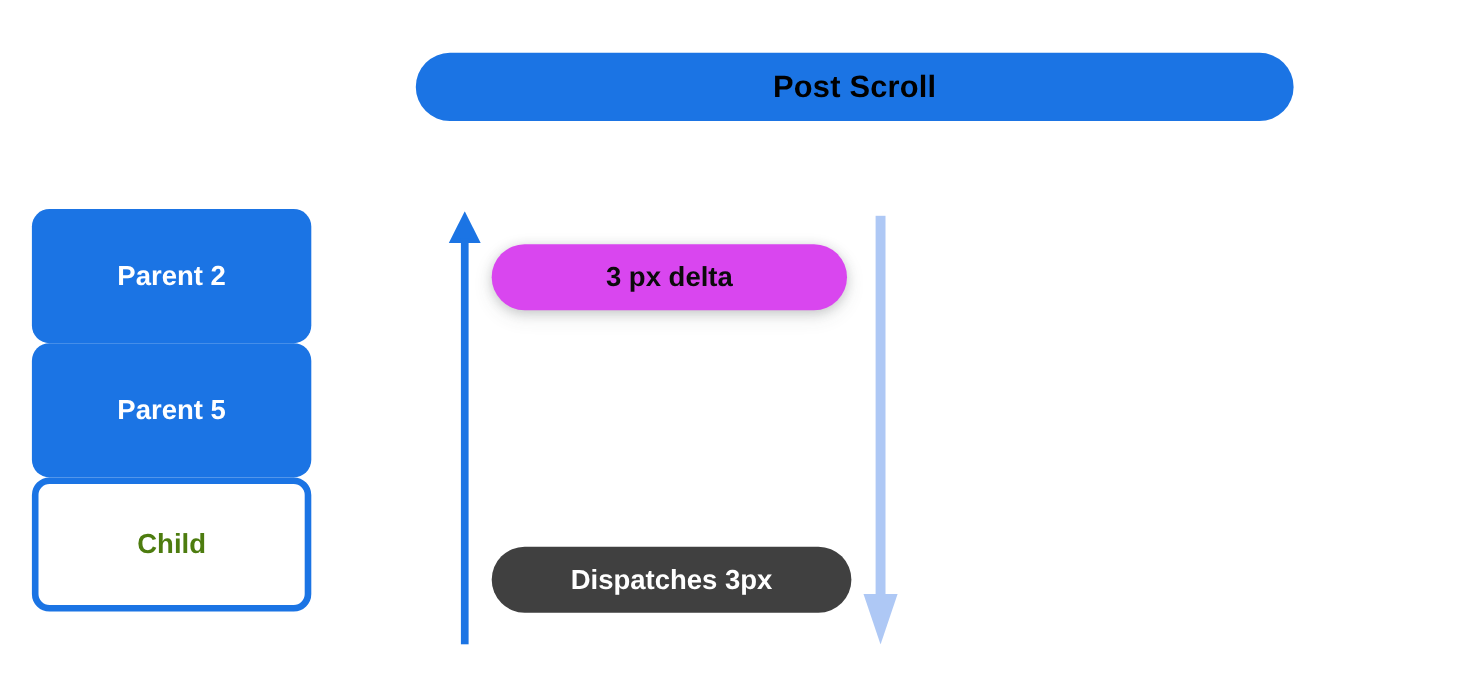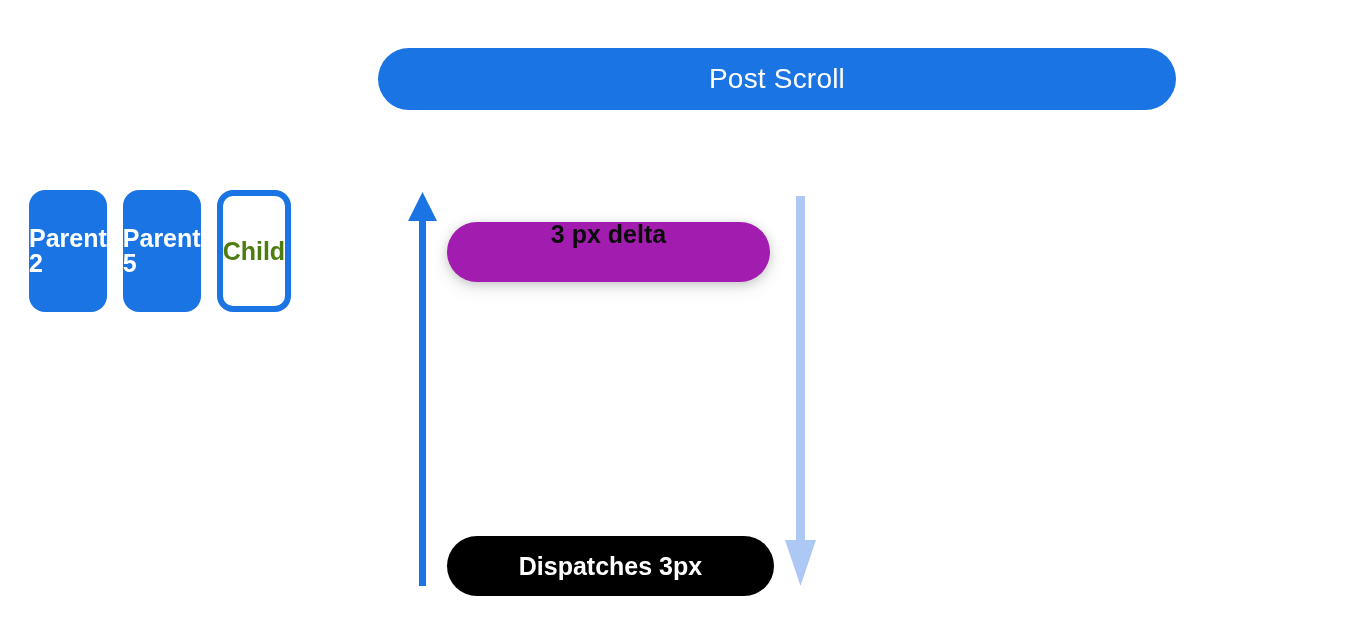--- a/index.html
+++ b/index.html
@@ -27,37 +27,36 @@
     top: 48px;
     width: 798px;
     height: 62px;
     background: #1b74e4;
     border-radius: 31px;
     display: flex;
     align-items: center;
     justify-content: center;
   }
   .header-pill-label {
-    color: #ffffff;
+    color: #000000;
     font-size: 28px;
-    font-weight: normal;
+    font-weight: bold;
     letter-spacing: 0.2px;
     line-height: 1;
     text-align: right;
   }
 
   
   .box-stack {
     position: absolute;
     left: 29px;
     top: 190px;
     width: 254px;
     display: flex;
-    flex-direction: row;
-    gap: 16px;
+    flex-direction: column;
   }
   .node-box {
     width: 254px;
     height: 122px;
     border-radius: 16px;
     display: flex;
     align-items: center;
     justify-content: center;
     box-sizing: border-box;
   }
@@ -94,47 +93,46 @@
     height: 390px;
   }
 
   
   .delta-pill {
     position: absolute;
     left: 447px;
     top: 222px;
     width: 323px;
     height: 60px;
-    background: #a21caf;
+    background: #d946ef;
     border-radius: 30px;
     display: flex;
-    align-items: flex-start;
+    align-items: center;
     justify-content: center;
     box-shadow: 0 2px 10px rgba(60, 64, 67, 0.22),
                 0 6px 18px rgba(60, 64, 67, 0.12);
   }
   .delta-pill-label {
     color: #0b0b0b;
     font-size: 25px;
     font-weight: bold;
     line-height: 1;
   }
 
   .dispatch-pill {
     position: absolute;
     left: 447px;
     top: 497px;
     width: 327px;
     height: 60px;
-    background: #000000;
+    background: #404040;
     border-radius: 30px;
     display: flex;
     align-items: center;
     justify-content: center;
-    margin-top: 39px;
   }
   .dispatch-pill-label {
     color: #ffffff;
     font-size: 25px;
     font-weight: bold;
     line-height: 1;
   }
 </style>
 </head>
 <body>

